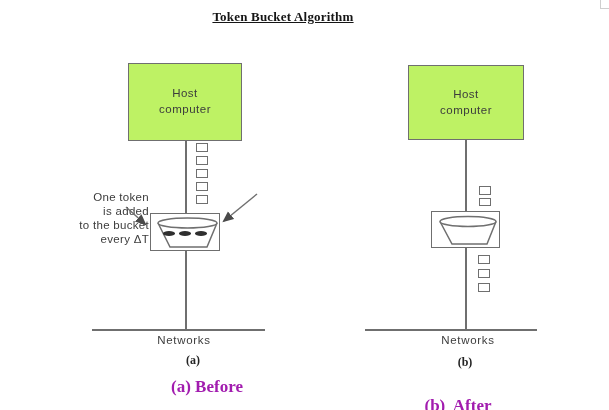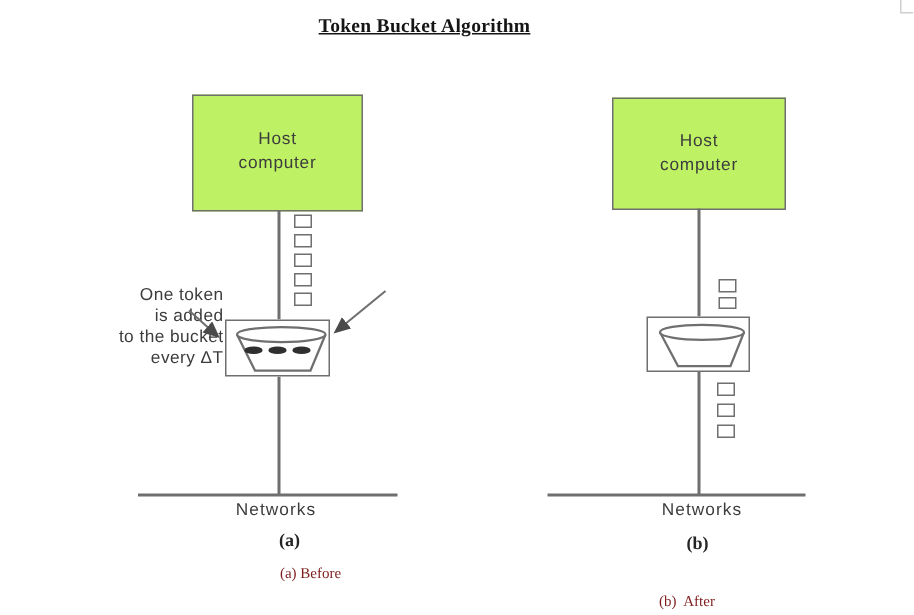--- a/index.html
+++ b/index.html
@@ -52,21 +52,21 @@
   #net-label-a { left:184px; top:334px; }
   #net-label-b { left:468px; top:334px; }
   .sub-label {
     position:absolute; transform:translateX(-50%); font-family:"Liberation Serif", serif;
     font-weight:bold; font-size:12px; color:#242424; white-space:pre;
   }
   #sub-a { left:193px; top:353px; }
   #sub-b { left:465px; top:355px; }
   .caption {
     position:absolute; transform:translateX(-50%); font-family:"Liberation Serif", serif;
-    font-weight:normal; font-size:10px; color:#7f1d1d; white-space:pre;
+    font-weight:bold; font-size:17px; color:#a21caf; white-space:pre;
   }
   #cap-a { left:207px; top:377px; }
   #cap-b { left:458px; top:381px;margin-top:15px; }
   .arrow-overlay { position:absolute; left:0; top:0; pointer-events:none; }
   .corner-mark {
     position:absolute; left:600px; top:-6px; width:12px; height:13px;
     border:1.5px solid #cfcfcf; background:#fff;
   }
 </style>
 </head>

